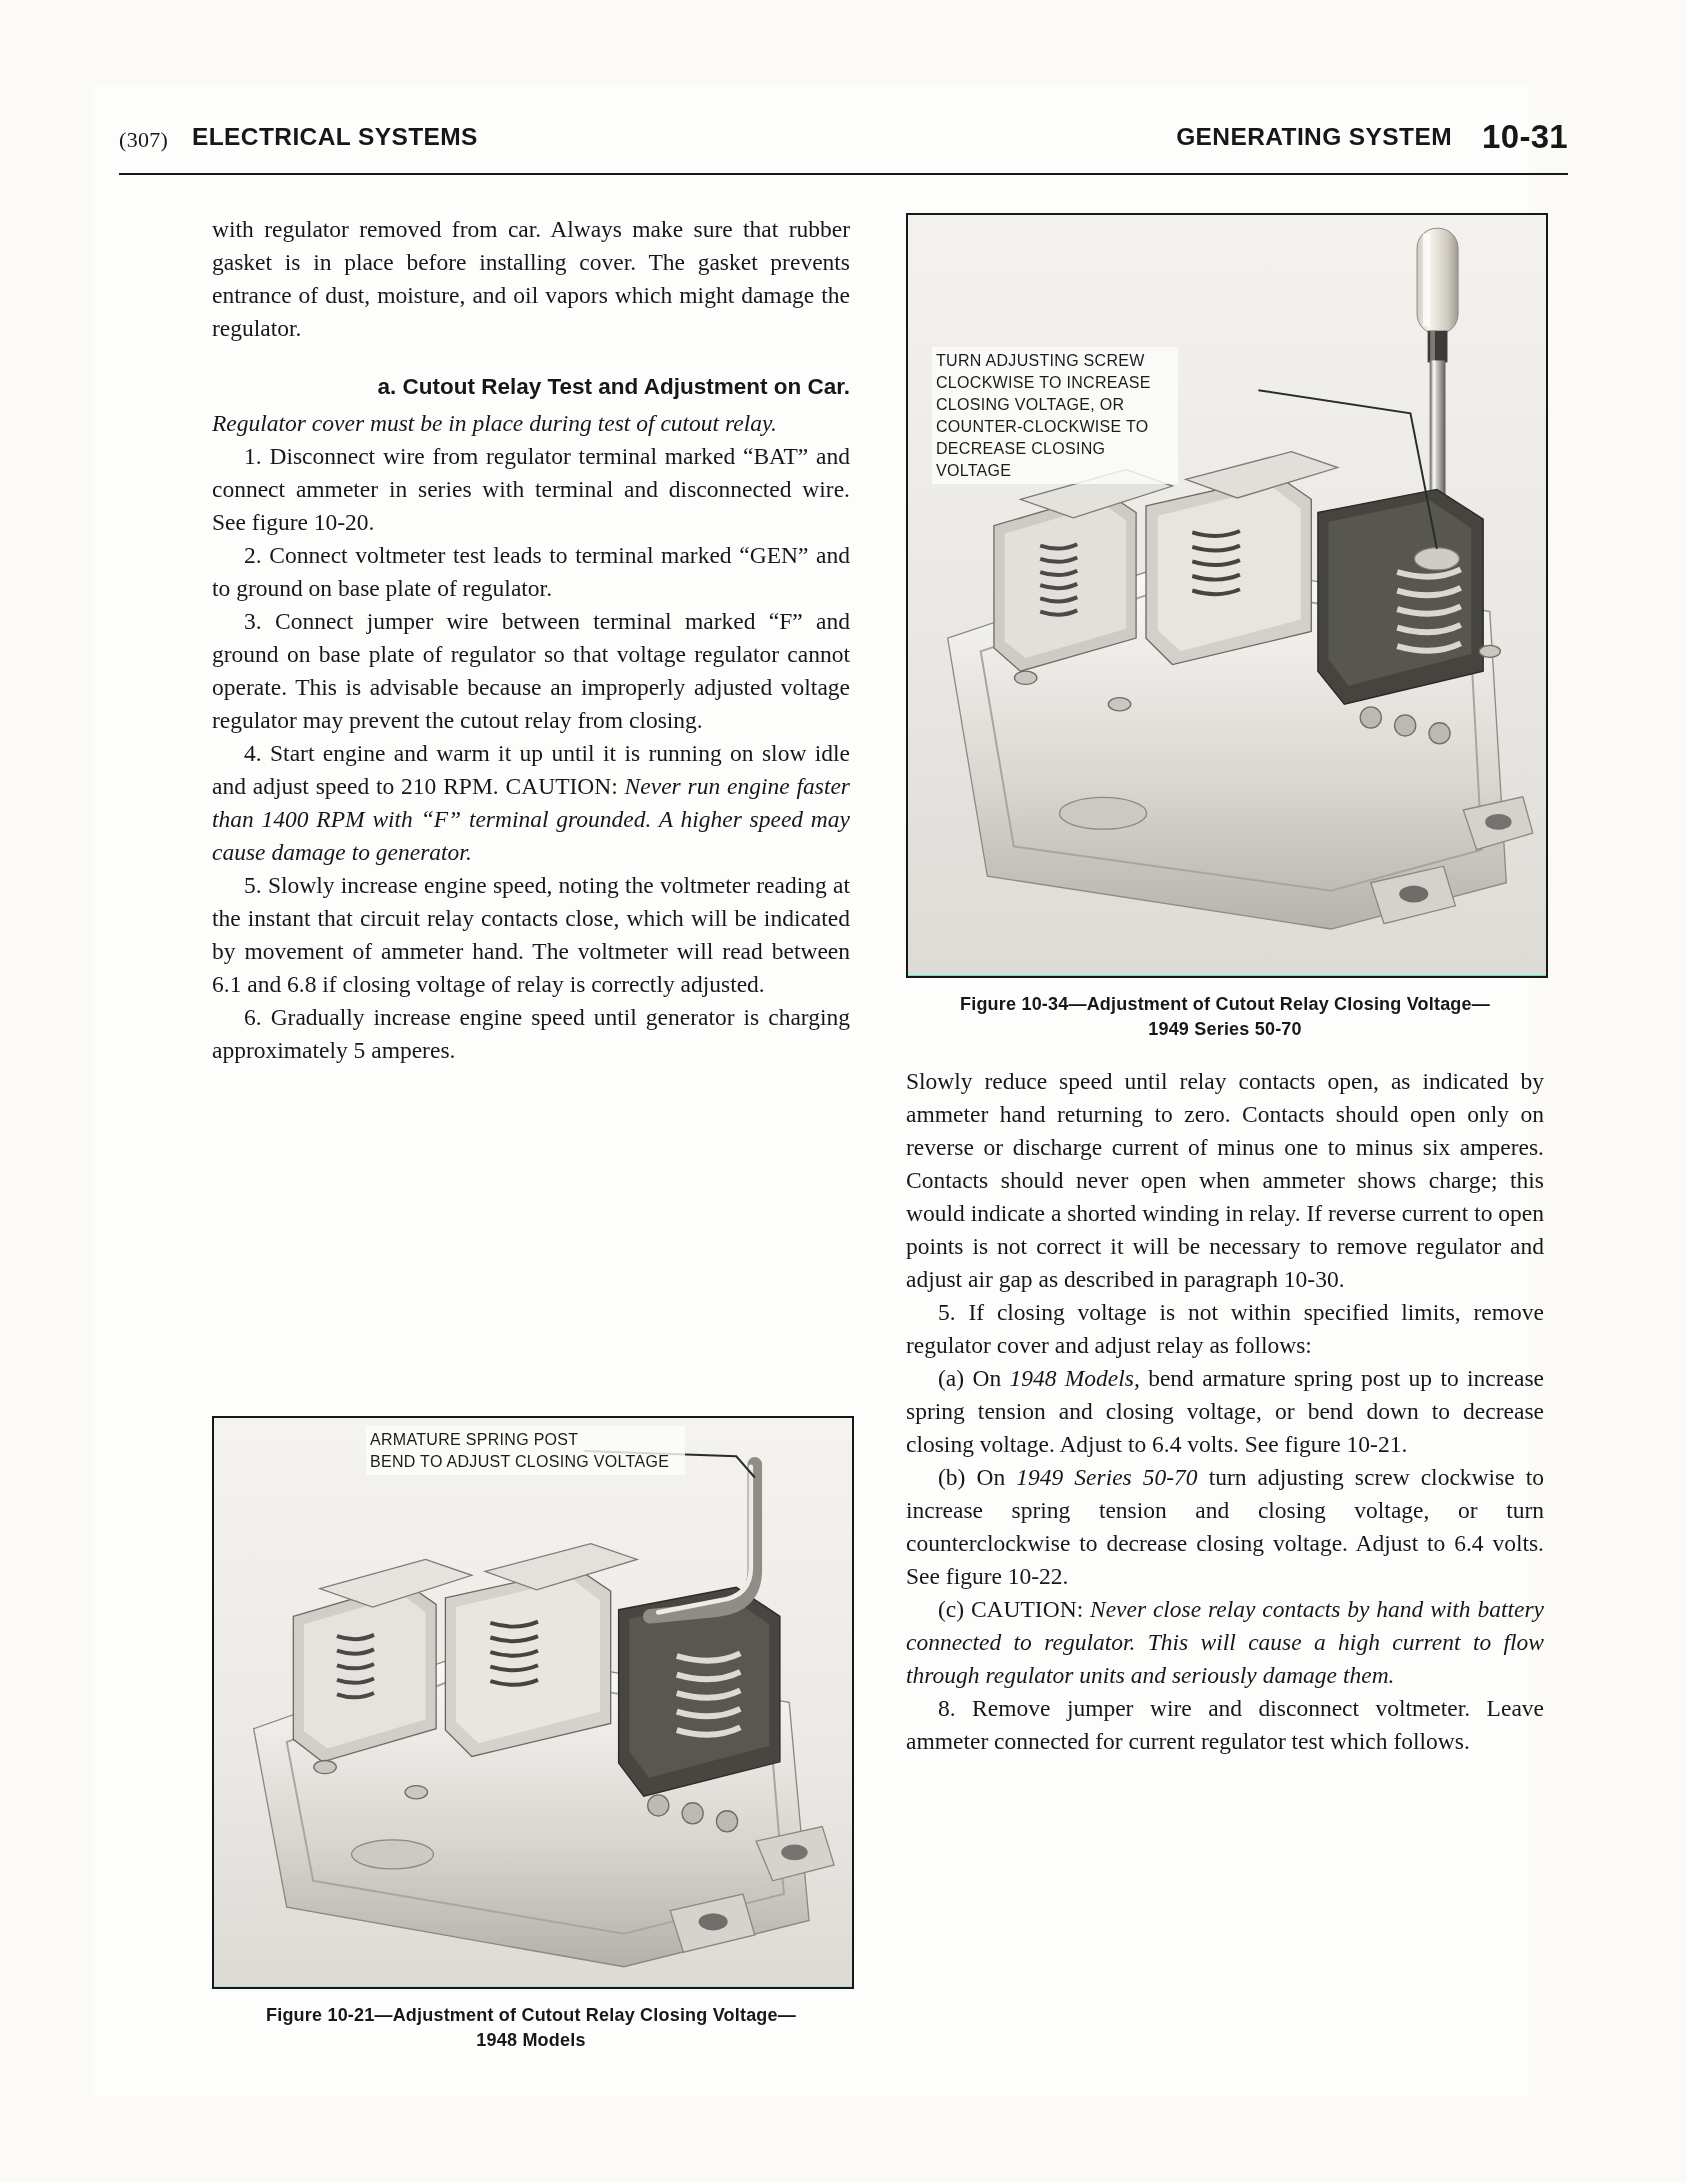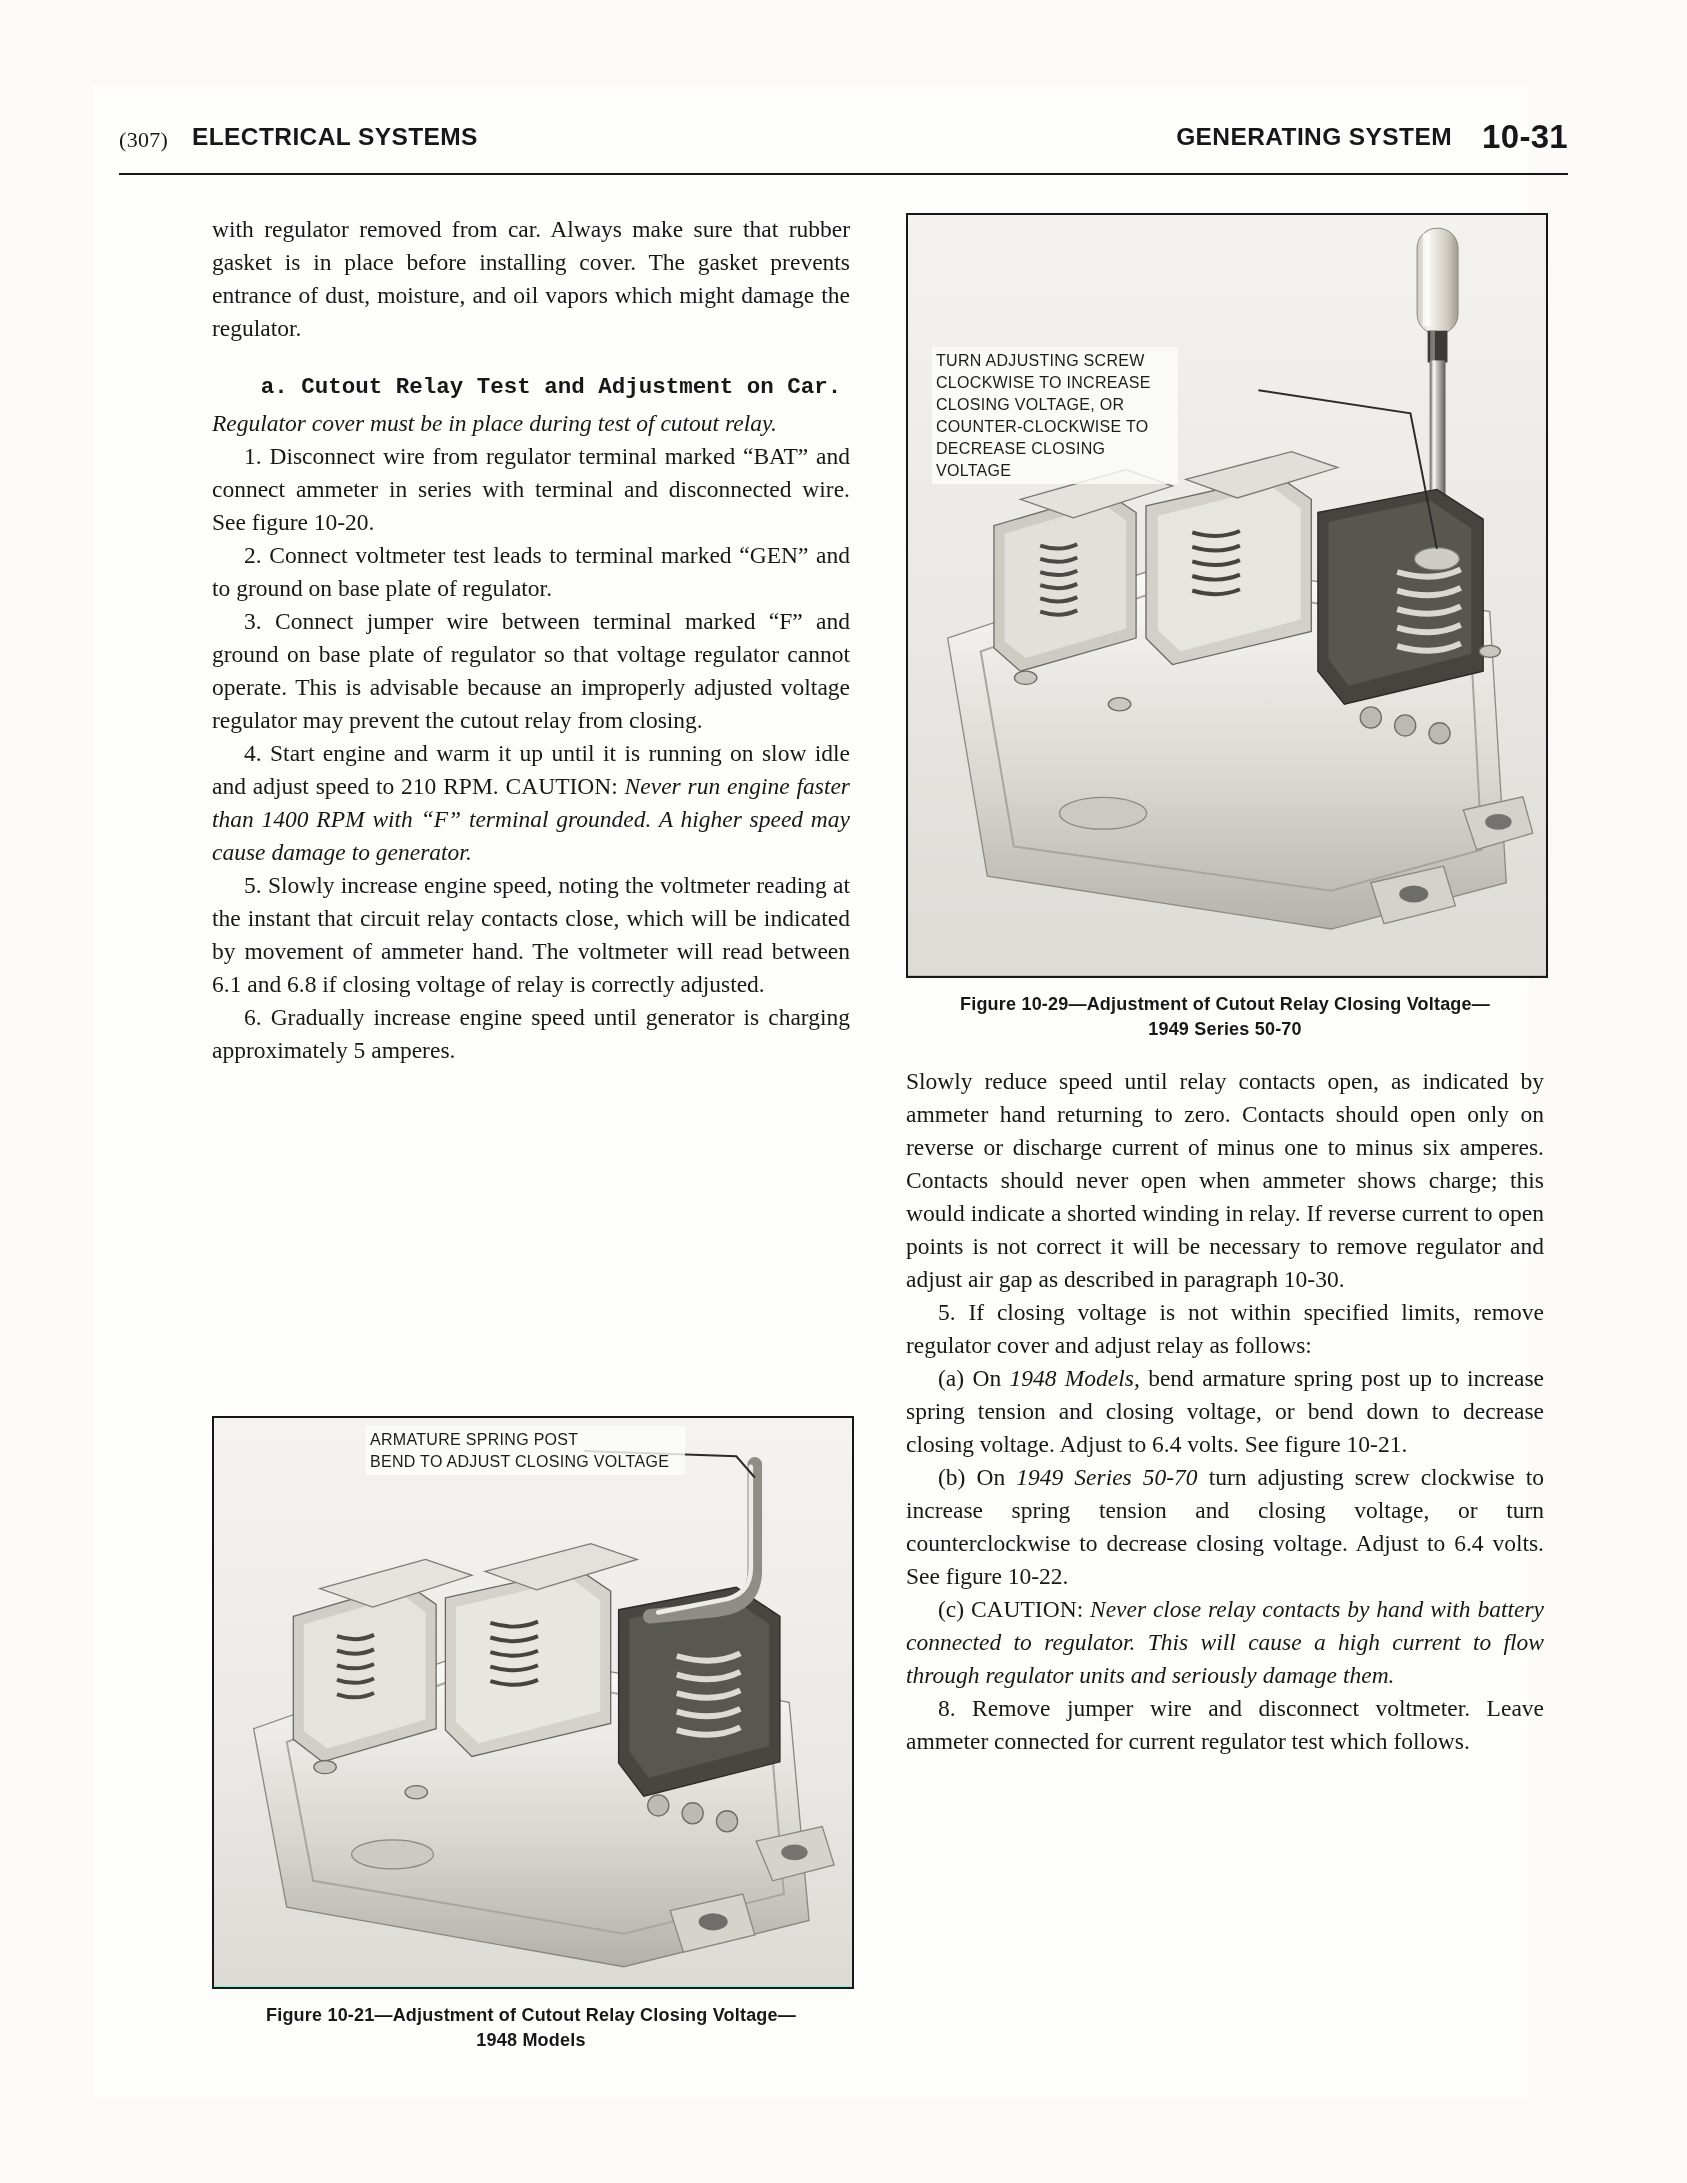--- a/index.html
+++ b/index.html
@@ -90,22 +90,22 @@
   p {
     margin: 0 0 0 0;
     text-align: justify;
     text-justify: inter-word;
     hyphens: manual;
   }
   p.ind { text-indent: 32px; }
   p.noind { text-indent: 0; }
   .ital { font-style: italic; }
   .center-head {
-    text-align: center;
-    font-family: Liberation Mono, monospace;
+    text-align: right;
+    font-family: Liberation Sans, sans-serif;
     font-weight: bold;
     font-size: 22.5px;
     margin-top: 26.5px;
     margin-bottom: 5.3px;
     text-indent: 40px;
     line-height: 30px;
   }
 
   
   .figbox {
@@ -289,21 +289,21 @@
         <ellipse cx="178" cy="700" rx="17" ry="10" fill="#cac7c0" stroke="#6d6b67" stroke-width="2"></ellipse>
         <ellipse cx="320" cy="740" rx="17" ry="10" fill="#cac7c0" stroke="#6d6b67" stroke-width="2"></ellipse>
       </g>
 
       <path d="M530 265 L760 300 L800 505" fill="none" stroke="#2b2b2b" stroke-width="3"></path>
     </svg>
 
     <div class="callout" style="left:24px; top:132px; width:238px; border:0;">TURN ADJUSTING SCREW CLOCKWISE TO INCREASE CLOSING VOLTAGE, OR COUNTER-CLOCKWISE TO DECREASE CLOSING VOLTAGE</div>
   </div>
   <div class="figcap" id="fig22cap">
-    <div>Figure 10-29—Adjustment of Cutout Relay Closing Voltage—</div>
+    <div>Figure 10-34—Adjustment of Cutout Relay Closing Voltage—</div>
     <div>1949 Series 50-70</div>
   </div>
 
   <div class="figbox" id="fig21box">
     <svg class="photo" viewBox="0 0 965 860" preserveAspectRatio="none">
       <defs>
         <linearGradient id="bg21" x1="0" y1="0" x2="0" y2="1">
           <stop offset="0%" stop-color="#f4f3f0"></stop>
           <stop offset="60%" stop-color="#eae9e5"></stop>
           <stop offset="100%" stop-color="#dcdad5"></stop>

